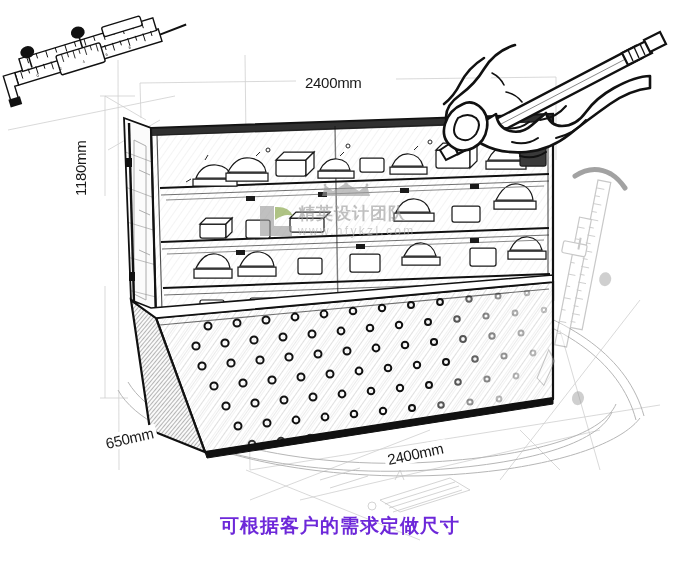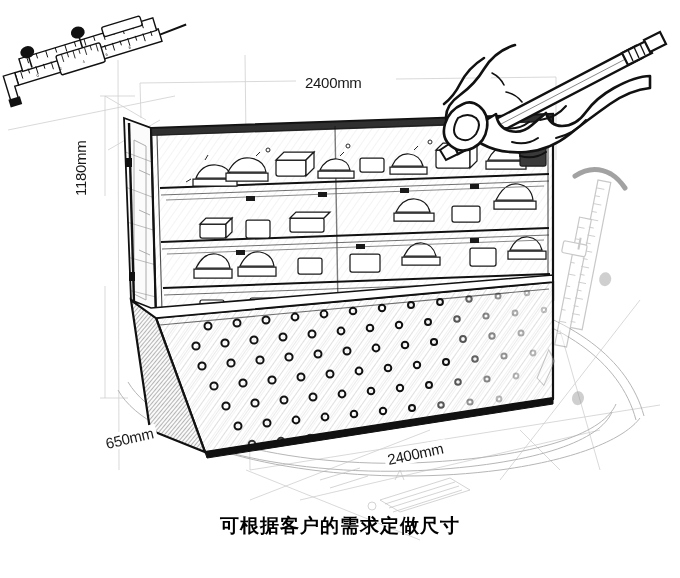--- a/index.html
+++ b/index.html
@@ -35,21 +35,21 @@
     background:#fff;padding:0 3px;
   }
   #dim-bottom-label{
     left:383px;top:452px;font-size:15px;
     transform:rotate(-12deg);transform-origin:left top;
     background:#fff;padding:0 3px;
   }
   #caption{
     position:absolute;left:0;right:0;top:513px;
     text-align:center;
-    color:#000000;
+    color:#6d28d9;
     font-size:19px;
     font-weight:700;
     letter-spacing:1px;
     font-family:"DejaVu Sans","Liberation Sans",sans-serif;
   }
 
   
   #watermark{
     position:absolute;left:258px;top:186px;width:176px;height:58px;
     opacity:.62;pointer-events:none;
@@ -579,20 +579,34 @@
 
       <path d="M492 73 q 8 4 12 12 M506 92 q 10 2 16 10" fill="none" stroke-width="1.6"></path>
 
       <path d="M540 120 q 16 -2 26 -14" fill="none" stroke-width="2"></path>
       <path d="M556 138 q 18 -4 30 -18" fill="none" stroke-width="2"></path>
     </g>
 
     <path d="M458 118 q 10 -6 18 0 q 6 6 0 16 q -8 10 -18 4 q -8 -6 0 -20 Z" fill="#ffffff" stroke="#111" stroke-width="2"></path>
   </svg>
 
+  <div id="watermark">
+    <svg id="wm-crown" viewBox="0 0 52 16">
+      <path d="M2 14 L5 3 L13 9 L26 1 L39 9 L47 3 L50 14 Z" fill="#9b9b9b"></path>
+      <circle cx="26" cy="1.6" r="1.6" fill="#9b9b9b"></circle>
+      <circle cx="5" cy="3" r="1.4" fill="#9b9b9b"></circle>
+      <circle cx="47" cy="3" r="1.4" fill="#9b9b9b"></circle>
+    </svg>
+    <svg id="wm-mark" viewBox="0 0 38 34">
+      <path d="M2 2 H16 V22 H34 V32 H2 Z" fill="#9b9b9b"></path>
+      <path d="M17 3 q 14 -1 18 9 q -8 -3 -18 4 Z" fill="#7fa03c"></path>
+    </svg>
+    <div id="wm-cn">精英设计团队</div>
+    <div id="wm-url">www.hfykzl.com</div>
+  </div>
 
   <div class="dim-label" id="dim-top-label">2400mm</div>
   <div class="dim-label" id="dim-left-label">1180mm</div>
   <div class="dim-label" id="dim-depth-label">650mm</div>
   <div class="dim-label" id="dim-bottom-label">2400mm</div>
 
   <div id="caption">可根据客户的需求定做尺寸</div>
 
 </div>
 

